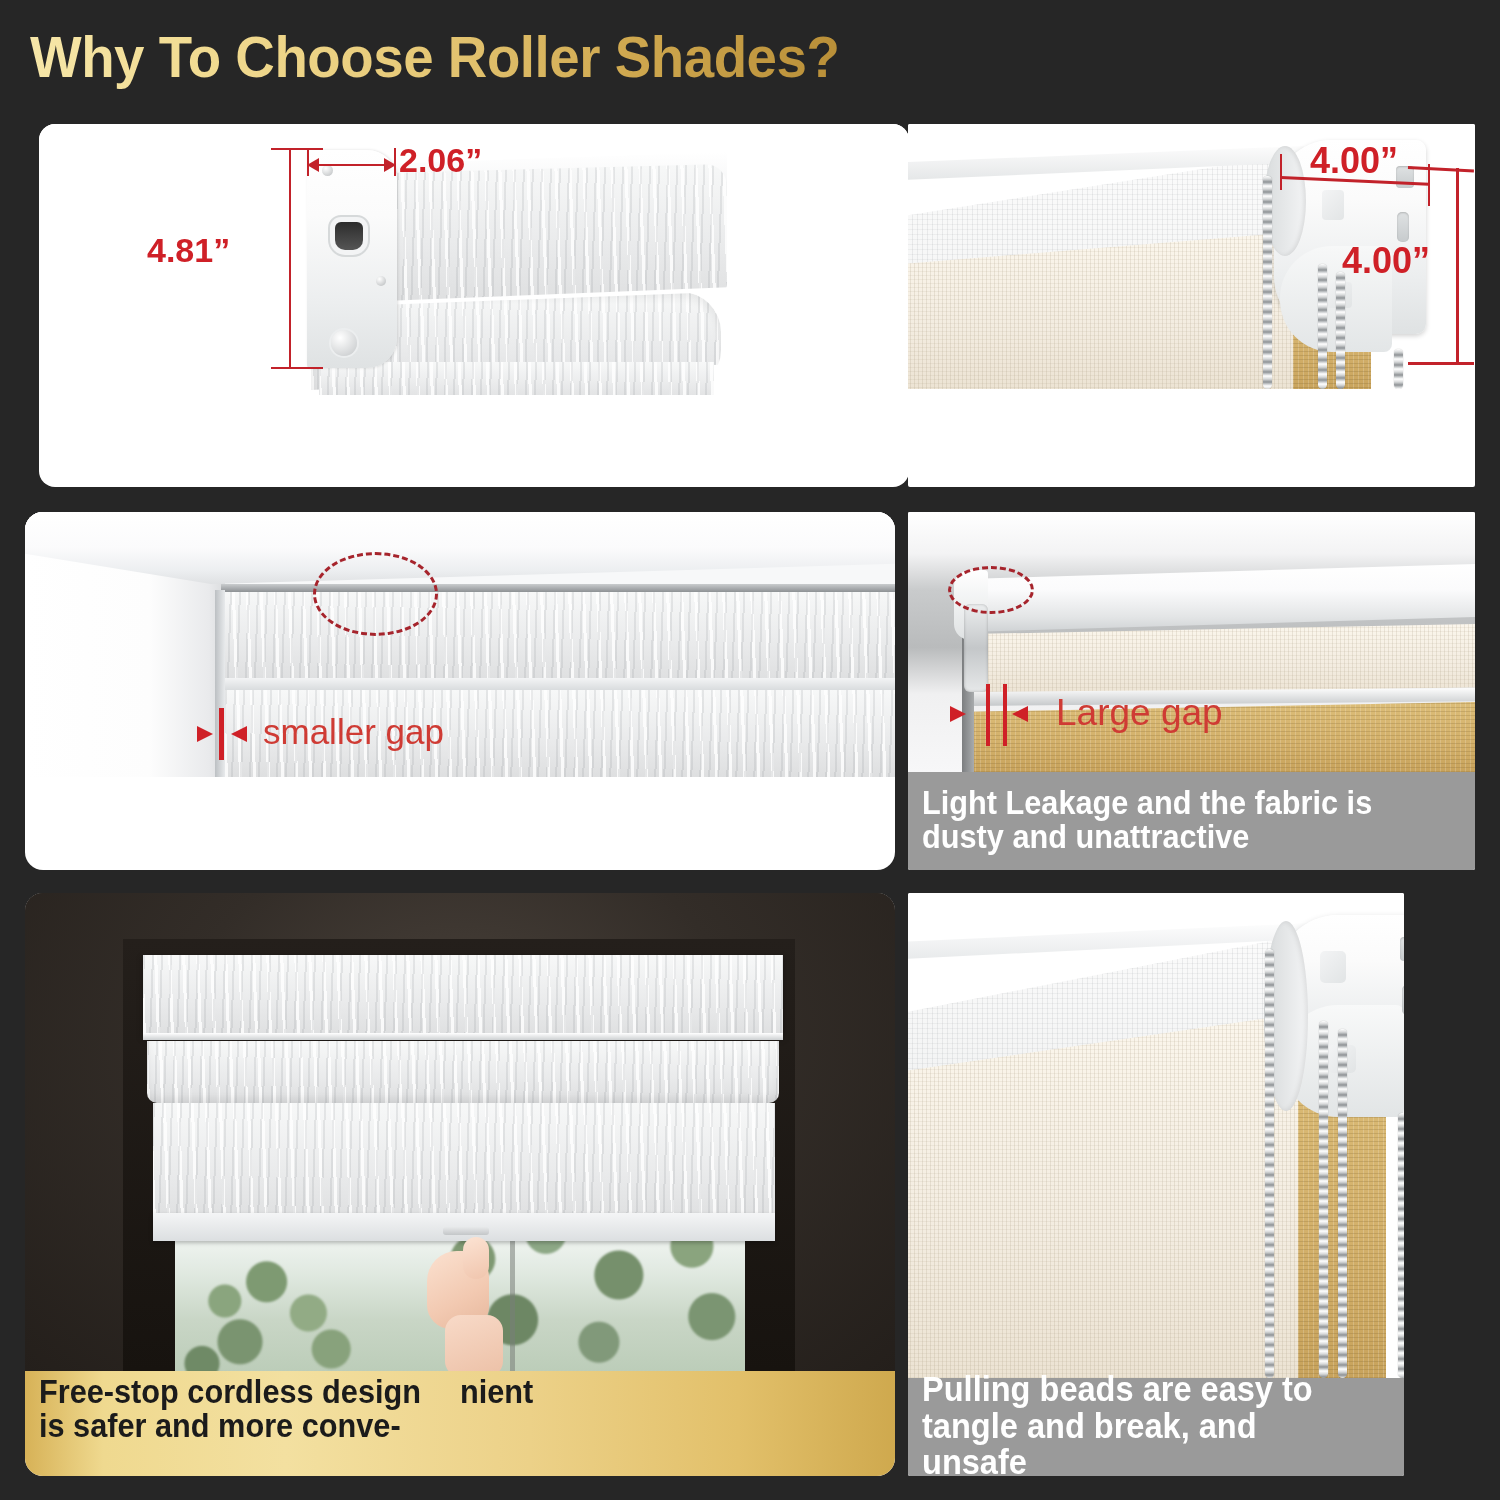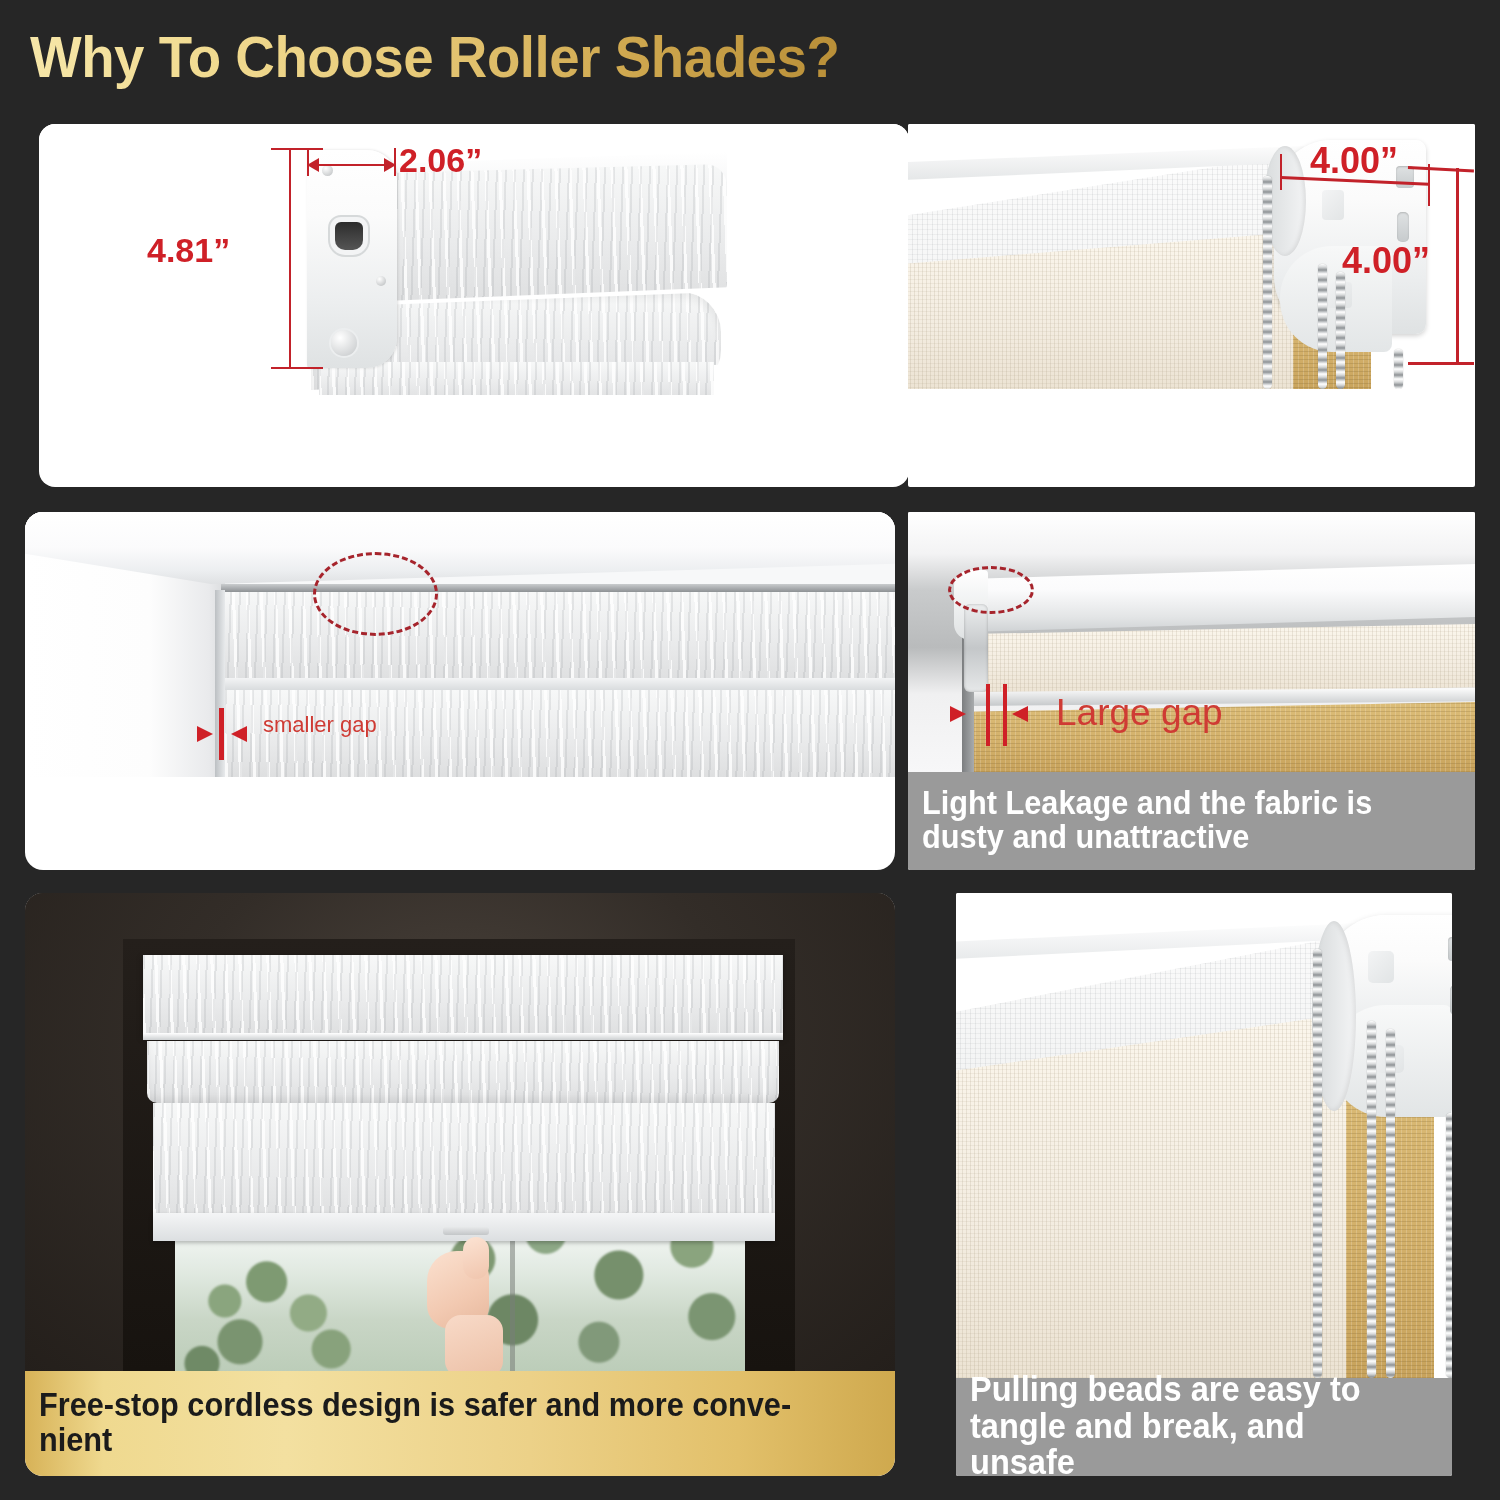--- a/index.html
+++ b/index.html
@@ -238,21 +238,21 @@
                   background:linear-gradient(180deg,#c9ccce,#8d9194);"></div>
 
       <div class="abs" style="left:190px; top:78px; width:10px; height:187px;
                   background:linear-gradient(90deg,#bcc0c3,#e8eaec);"></div>
 
       <div class="dash-ell" style="left:288px; top:40px; width:125px; height:84px;"></div>
 
       <div class="abs" style="left:194px; top:196px; width:5px; height:52px; background:#cf2027;"></div>
       <div class="arrow-r" style="left:172px; top:214px;"></div>
       <div class="arrow-l" style="left:206px; top:214px;"></div>
-      <div class="gap-label" style="left:238px; top:200px; font-size:22px;">smaller gap</div>
+      <div class="gap-label" style="left:238px; top:200px; font-size:35px;">smaller gap</div>
     </div>
 
   </div>
 
   <div class="panel gray" style="left:908px; top:512px; width:567px; height:358px;">
 
     <div class="photo" style="height:260px; background:#d8d9da;">
 
       <div class="abs" style="left:0; top:0; width:567px; height:260px;
                   background:linear-gradient(180deg,#ffffff 0%,#f3f3f4 16%,#c9cbcc 30%,#b9bbbc 52%,#f0f0f1 70%,#f7f7f8 100%);"></div>
@@ -350,27 +350,27 @@
       <div class="abs" style="left:394px; top:338px; width:96px; height:140px;">
         <div class="abs" style="left:8px; top:20px; width:62px; height:78px; border-radius:30px 26px 22px 24px;
                     background:linear-gradient(150deg,#fbe1d0,#f2c9b1 60%,#e6b79c);"></div>
         <div class="abs" style="left:44px; top:6px; width:26px; height:42px; border-radius:14px;
                     background:linear-gradient(160deg,#fce3d3,#f0c5ad);"></div>
         <div class="abs" style="left:26px; top:84px; width:58px; height:62px; border-radius:16px;
                     background:linear-gradient(160deg,#f8dac8,#ecc0a6);"></div>
       </div>
     </div>
 
-    <div class="caption gold-cap" style="height:105px; font-size:33px; flex-direction:column; align-items:flex-start; justify-content:center;">
+    <div class="caption gold-cap" style="height:105px; font-size:33px; flex-direction:row; align-items:flex-start; justify-content:center;">
       <span>Free-stop cordless design is safer and more conve-</span>
       <span>nient</span>
     </div>
   </div>
 
-  <div class="panel gray" style="left:956px; top:893px; width:496px; height:583px;">
+  <div class="panel gray" style="left:908px; top:893px; width:496px; height:583px;">
 
     <div class="photo" style="height:485px; background:#ffffff;">
 
       <div class="abs fab-sheer" style="left:-6px; top:36px; width:430px; height:200px;
                   clip-path: polygon(0 42%, 100% 0%, 100% 58%, 0 100%);"></div>
 
       <div class="abs" style="left:-6px; top:30px; width:410px; height:36px;
                   clip-path: polygon(0 52%, 100% 0%, 100% 44%, 0 100%);
                   background:linear-gradient(180deg,#fdfdfd,#e8eaeb);"></div>
 

